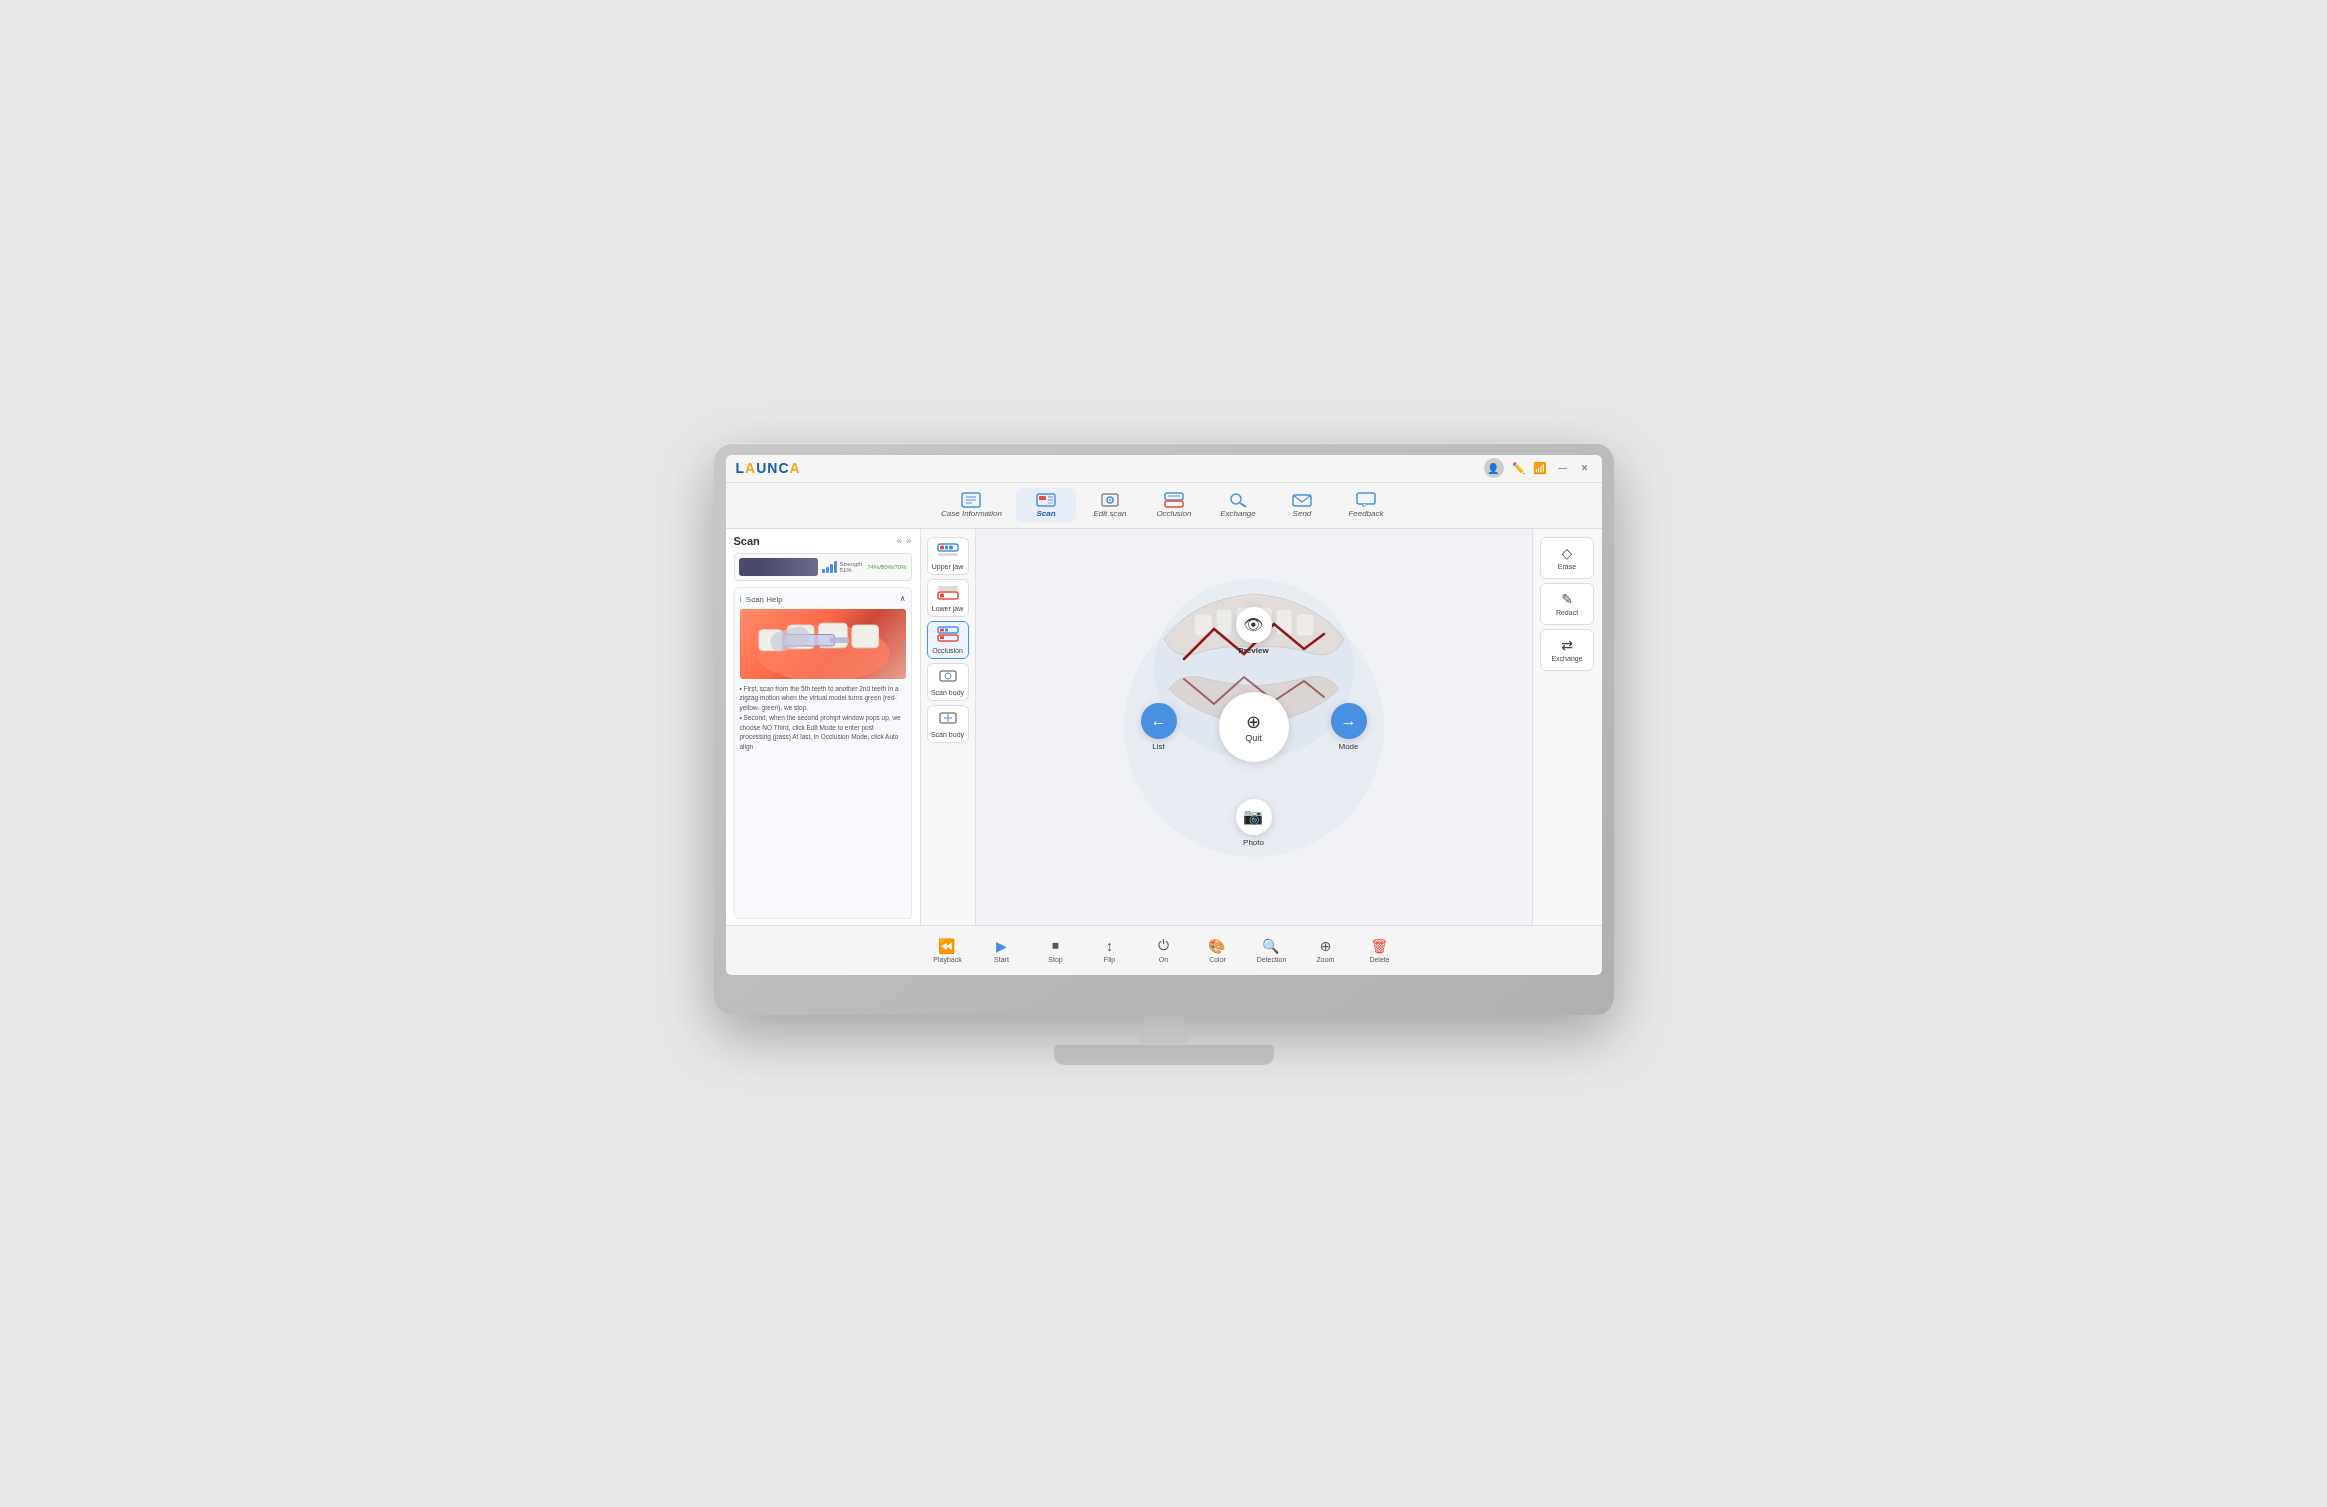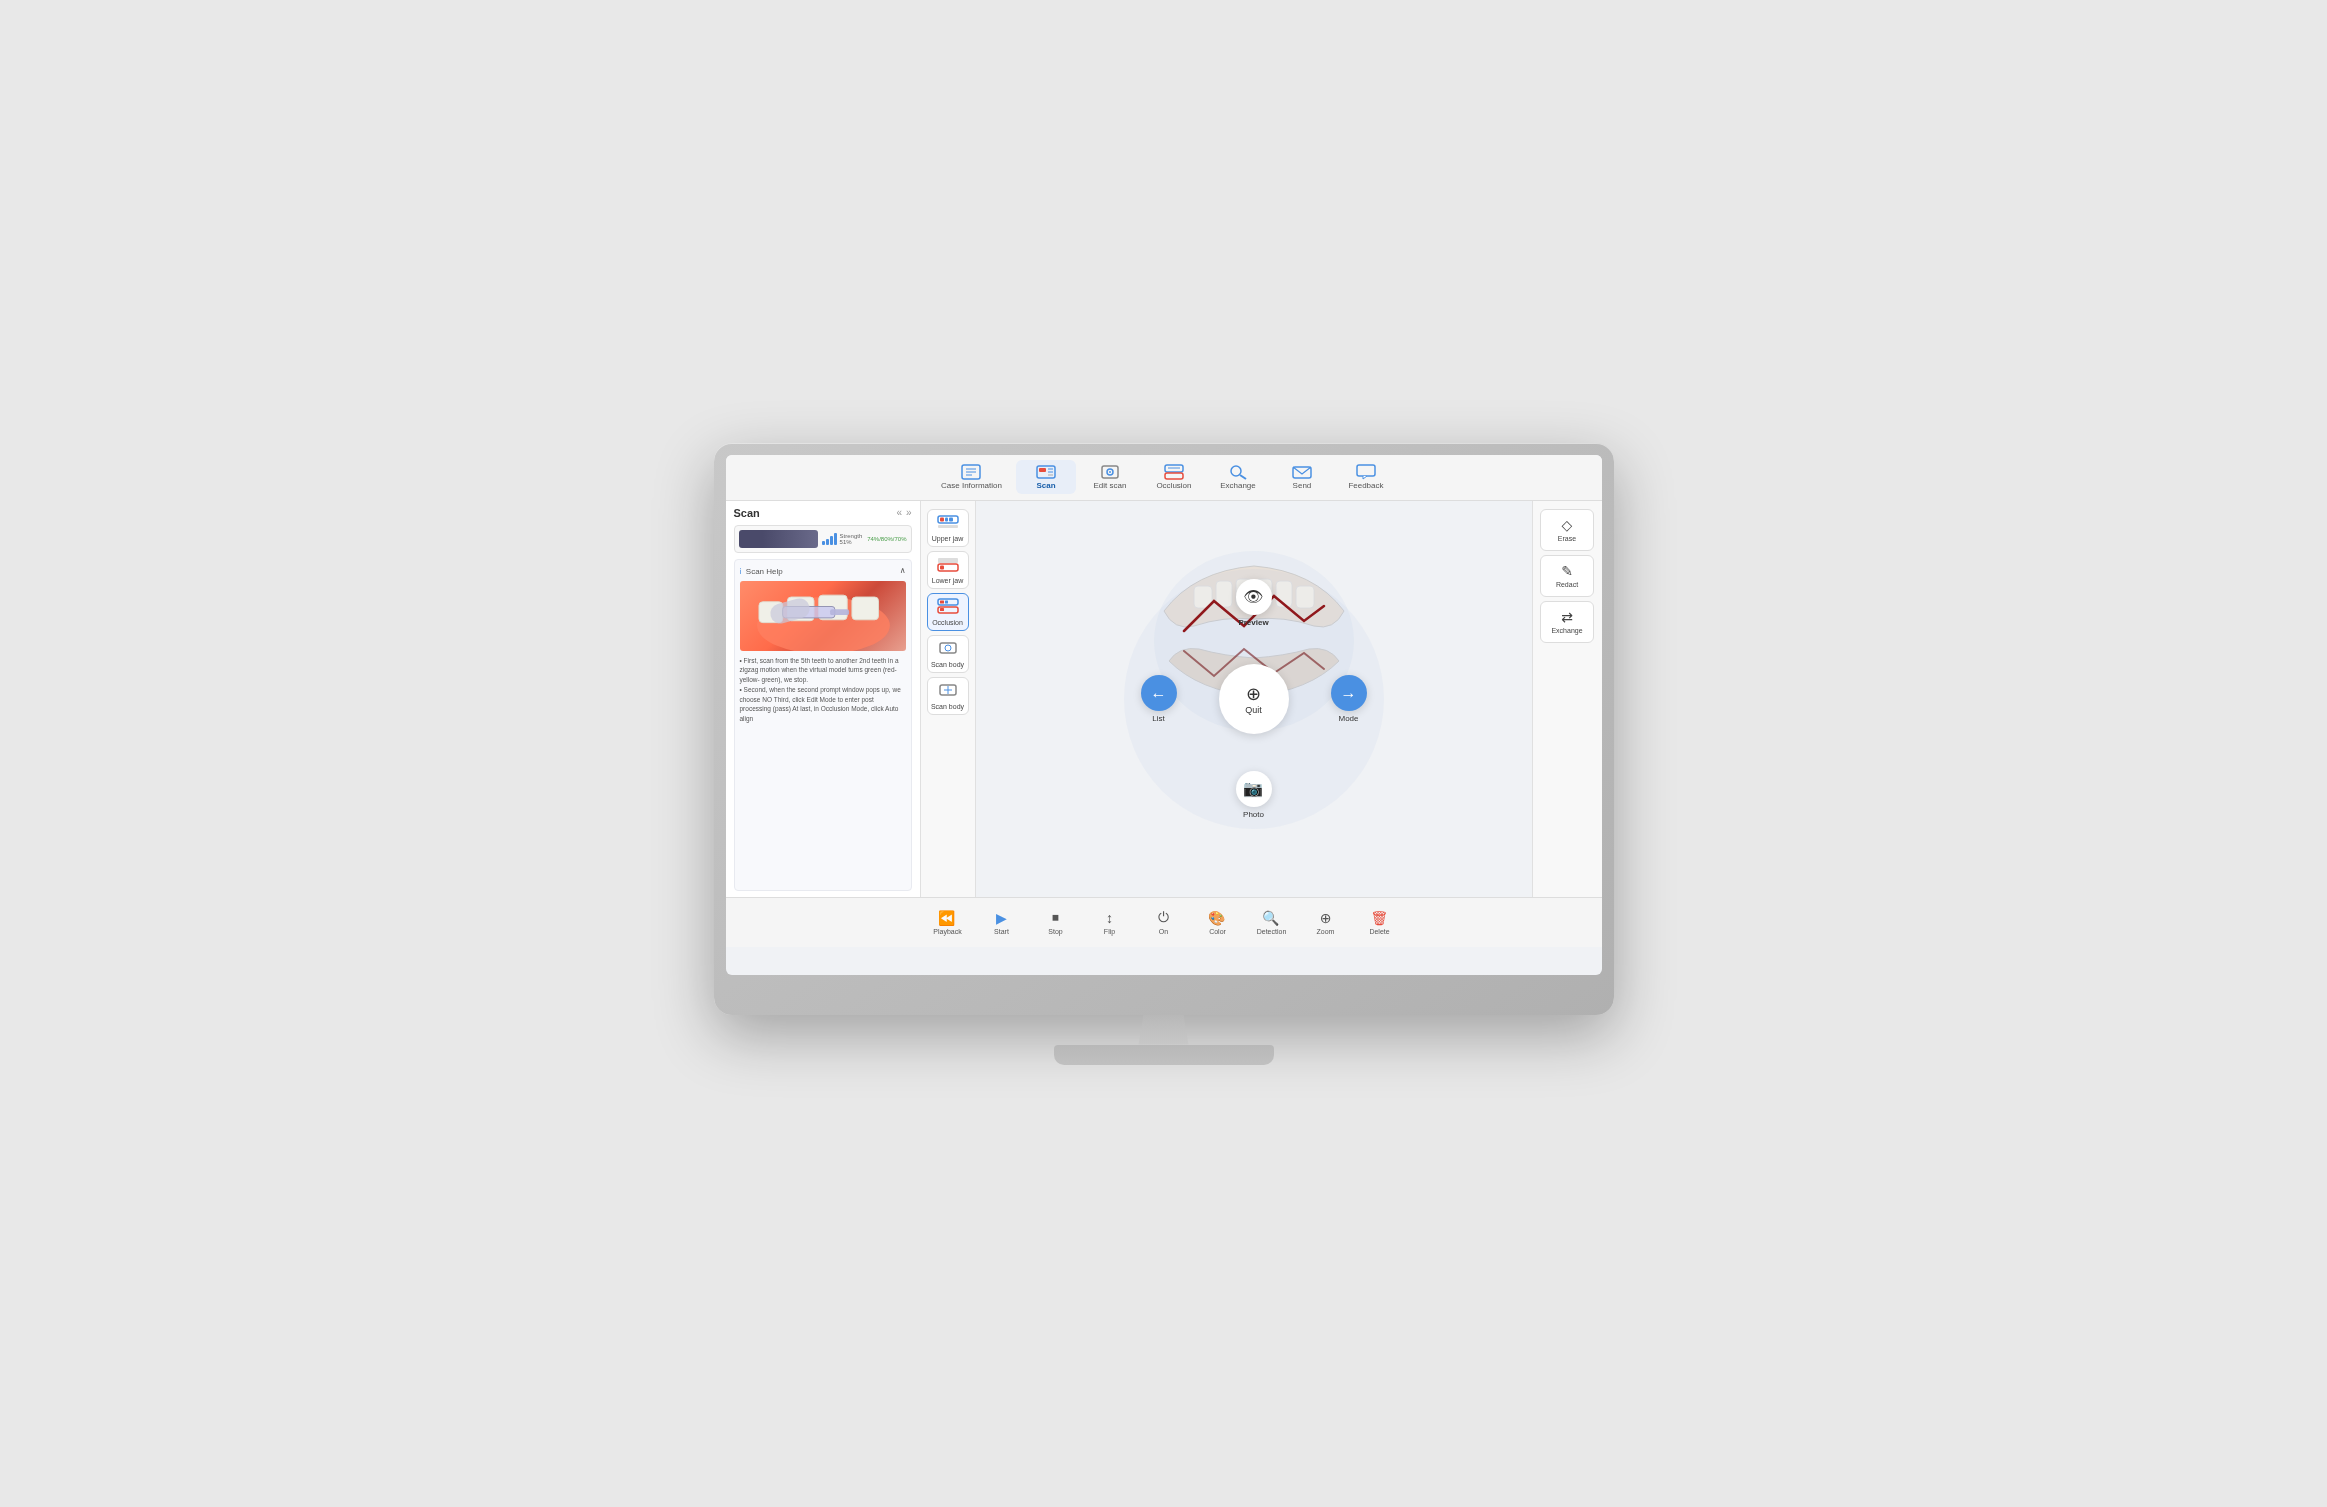--- a/index.html
+++ b/index.html
@@ -121,20 +121,21 @@
 
     .nav-item .nav-icon {
       width: 22px;
       height: 16px;
       margin-bottom: 1px;
     }
 
     .nav-item .nav-label {
       font-size: 8px;
       color: #555;
+      font-style: italic;
     }
 
     .nav-item.active .nav-label {
       color: #1a5faa;
       font-weight: bold;
     }
 
     
     .main-content {
       display: flex;
@@ -450,20 +451,34 @@
       margin: 0 auto;
     }
   </style>
 </head>
 <body>
 
 <div class="monitor-outer">
   <div class="monitor-bezel">
     <div class="screen">
 
+      <div class="title-bar">
+        <div class="title-bar-left">
+          <span class="logo">
+            L<span>A</span>UNC<span style="color:#f5a623">A</span>
+          </span>
+        </div>
+        <div class="title-bar-right">
+          <div class="user-icon">👤</div>
+          <span class="pen-icon">✏️</span>
+          <span class="wifi-icon">📶</span>
+          <div class="title-btn">—</div>
+          <div class="title-btn">✕</div>
+        </div>
+      </div>
 
       <div class="nav-bar">
         <div class="nav-item">
           <div class="nav-icon">
             <svg width="22" height="16" viewBox="0 0 22 16">
               <rect x="2" y="1" width="18" height="14" rx="2" fill="none" stroke="#4a90e2" stroke-width="1.5"></rect>
               <line x1="6" y1="5" x2="16" y2="5" stroke="#4a90e2" stroke-width="1"></line>
               <line x1="6" y1="8" x2="16" y2="8" stroke="#4a90e2" stroke-width="1"></line>
               <line x1="6" y1="11" x2="12" y2="11" stroke="#4a90e2" stroke-width="1"></line>
             </svg>

